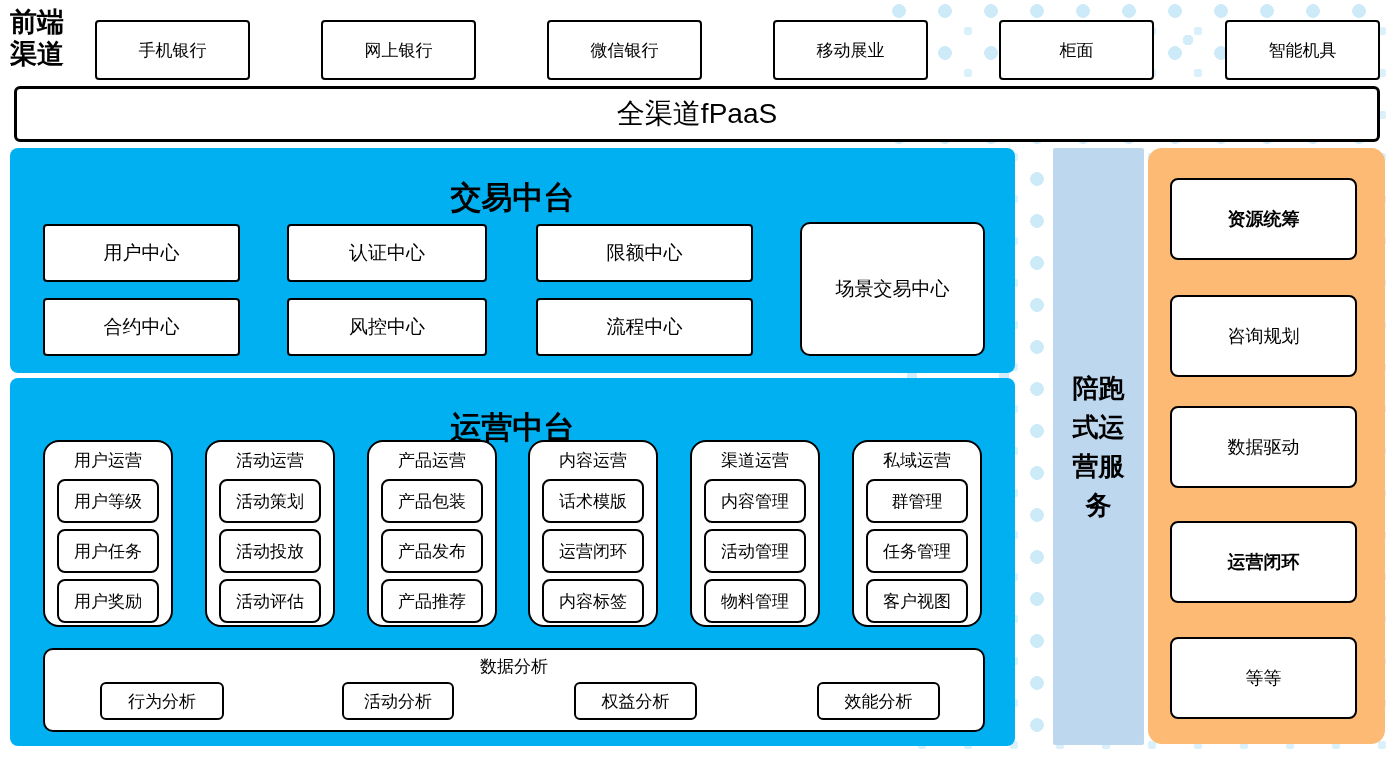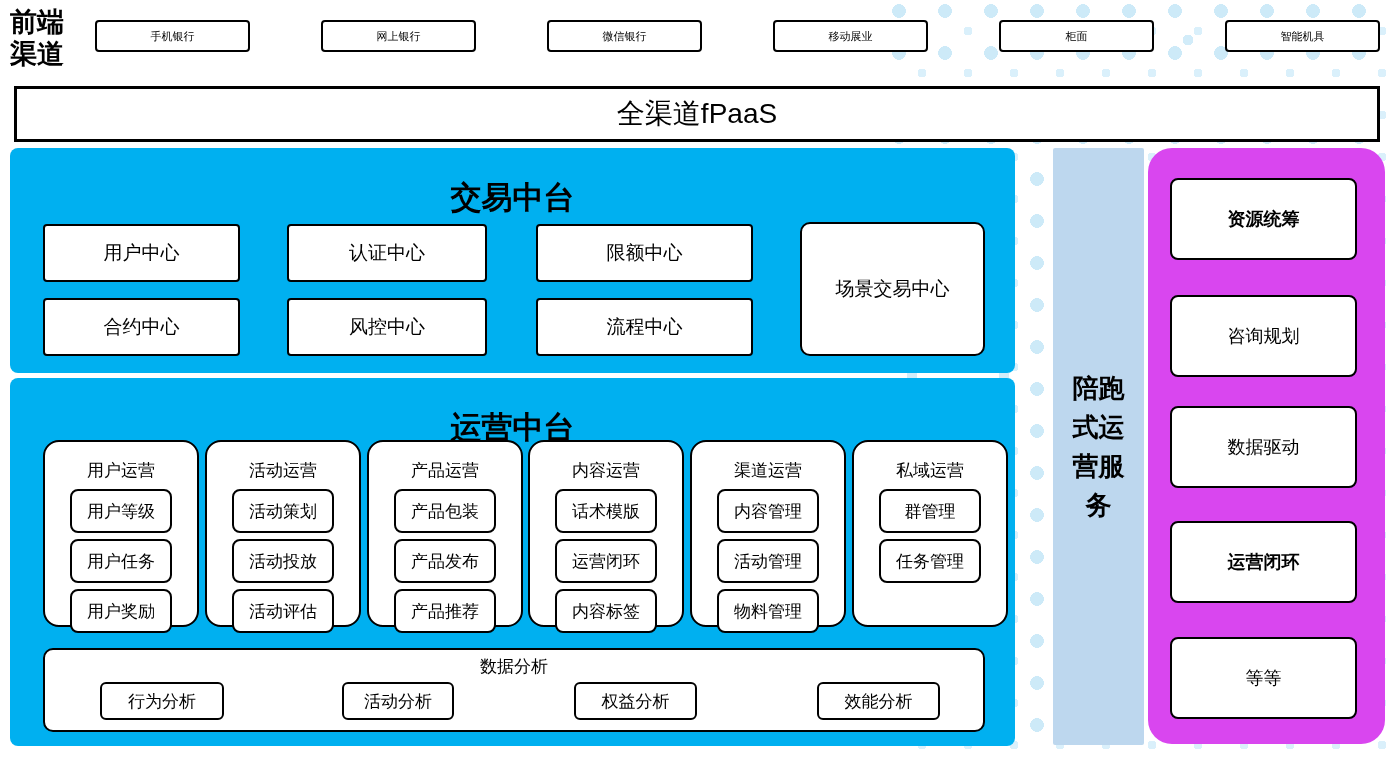--- a/index.html
+++ b/index.html
@@ -18,62 +18,62 @@
   }
   .box{
     position:absolute;box-sizing:border-box;background:#fff;border:2px solid #000;
     display:flex;align-items:center;justify-content:center;text-align:center;z-index:2;
   }
   .fc-label{
     position:absolute;left:10px;top:6px;width:62px;z-index:2;
     font-family:"Liberation Serif","DejaVu Serif",serif;font-weight:bold;
     font-size:27px;line-height:1.2;
   }
-  .chan{width:155px;height:32px;top:20px;border-radius:4px;font-size:11px;}
+  .chan{width:155px;height:60px;top:20px;border-radius:4px;font-size:17px;}
   .fpaas{
-    left:14px;top:86px;width:1366px;height:56px;border-width:3px;border-radius:0;
+    left:14px;top:86px;width:1366px;height:56px;border-width:3px;border-radius:6px;
     font-size:28px;
   }
   .panel{
     position:absolute;left:10px;width:1005px;background:#00B0F0;border-radius:8px;z-index:1;
   }
   .p1{top:148px;height:225px;}
   .p2{top:378px;height:368px;}
   .ptitle{
     position:absolute;left:0;right:0;top:29px;text-align:center;
     font-family:"Liberation Serif","DejaVu Serif",serif;font-weight:bold;font-size:31px;
   }
   .tbox{height:58px;border-radius:4px;font-size:19px;}
   .tall{border-radius:10px;font-size:19px;}
   .col{
-    position:absolute;top:62px;width:156px;height:187px;background:#fff;border:2px solid #000;
+    position:absolute;top:62px;width:130px;height:187px;background:#fff;border:2px solid #000;
     border-radius:16px;box-sizing:border-box;display:flex;flex-direction:column;
-    align-items:center;padding-top:17px;gap:6px;z-index:2;
+    align-items:center;padding-top:7px;gap:6px;z-index:2;
   }
   .col-h{font-size:17px;line-height:24px;height:24px;}
   .col-box{
     position:static;width:102px;height:44px;border-radius:8px;font-size:17px;flex:none;
   }
   .data-box{
     position:absolute;left:33px;top:270px;width:942px;height:84px;background:#fff;
     border:2px solid #000;border-radius:10px;box-sizing:border-box;z-index:2;
   }
   .data-title{position:absolute;left:0;right:0;top:5px;text-align:center;font-size:17px;}
   .dbox{top:32px;height:38px;border-radius:6px;font-size:17px;text-align:right;}
   .side-bar{
     position:absolute;left:1037px;top:148px;width:91px;height:597px;background:#BDD7EE;
     display:flex;align-items:center;justify-content:center;z-index:1;border-radius:2px;margin-left:16px;
   }
   .side-bar span{
     display:block;width:56px;font-size:26px;font-weight:bold;line-height:1.5;
     text-align:center;word-break:break-all;
   }
   .right-panel{
-    position:absolute;left:1148px;top:148px;width:237px;height:596px;background:#d946ef;
-    border-radius:24px;z-index:1;
+    position:absolute;left:1148px;top:148px;width:237px;height:596px;background:#fdba74;
+    border-radius:14px;z-index:1;
   }
   .rbox{left:22px;width:187px;height:82px;border-radius:8px;font-size:18px;}
   .rbox.bold{font-weight:bold;}
 </style>
 </head>
 <body>
 
 <div class="stage">
 
   <div class="dots"></div>
@@ -129,20 +129,21 @@
     <div class="col" style="left:680px">
       <div class="col-h">渠道运营</div>
       <div class="box col-box">内容管理</div>
       <div class="box col-box">活动管理</div>
       <div class="box col-box">物料管理</div>
     </div>
     <div class="col" style="left:842px">
       <div class="col-h">私域运营</div>
       <div class="box col-box">群管理</div>
       <div class="box col-box">任务管理</div>
+      <div class="box col-box">客户视图</div>
     </div>
 
     <div class="data-box">
       <div class="data-title">数据分析</div>
       <div class="box dbox" style="left:55px;width:124px">行为分析</div>
       <div class="box dbox" style="left:529px;width:123px">权益分析</div>
       <div class="box dbox" style="left:297px;width:112px">活动分析</div>
       <div class="box dbox" style="left:772px;width:123px">效能分析</div>
     </div>
   </div>

